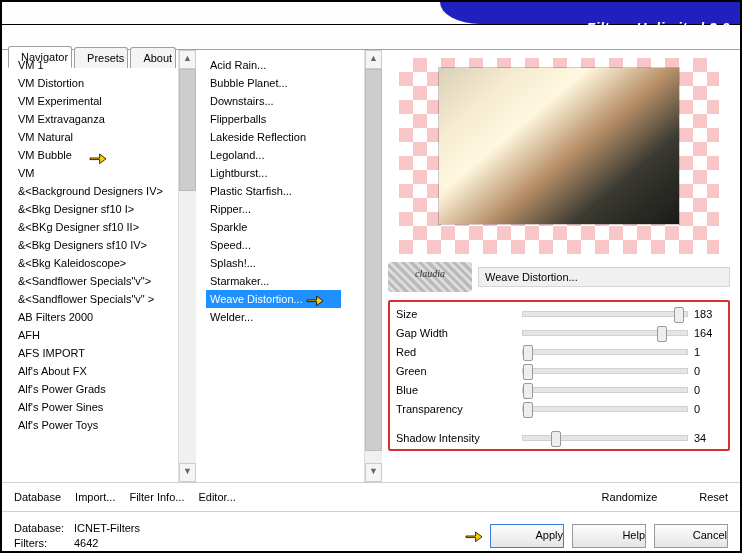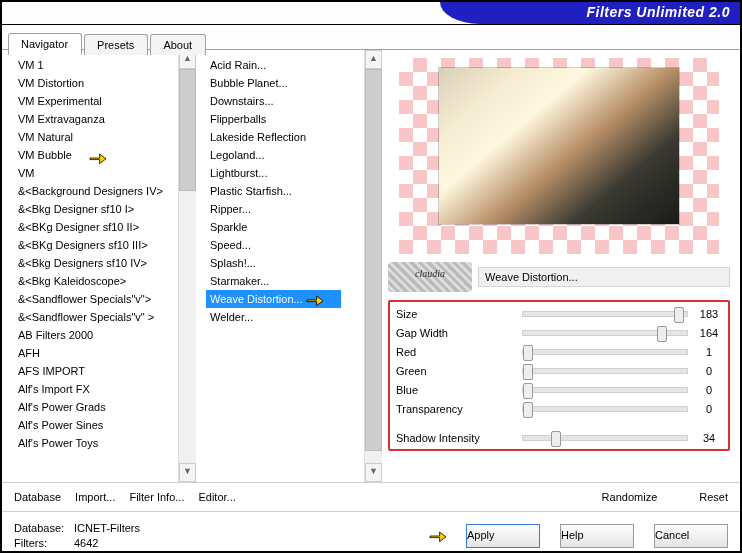--- a/index.html
+++ b/index.html
@@ -1,21 +1,21 @@
 <!DOCTYPE html>
 <html><head>
 <meta charset="utf-8">
 <style>
   html,body{margin:0;padding:0;font-family:"Segoe UI",Tahoma,sans-serif;font-size:11px;color:#000;background:#fff}
   .window{width:742px;height:553px;border:2px solid #000;box-sizing:border-box;position:relative;overflow:hidden;background:#fff}
   .title-swoop{height:22px;position:relative;background:#fefefe;border-bottom:1px solid #000}
   .title-swoop .blue{position:absolute;right:0;top:0;height:100%;width:300px;background:#2020c0;border-radius:0 0 0 40px/0 0 0 22px}
-  .title-swoop .txt{position:absolute;right:10px;top:2px;color:#fff;font:italic bold 14px Arial;letter-spacing:0.5px}
+  .title-swoop .txt{position:absolute;right:10px;top:18px;color:#fff;font:italic bold 14px Arial;letter-spacing:0.5px}
   .tabs{display:flex;align-items:flex-end;height:24px;padding-left:6px;border-bottom:1px solid #a0a0a0;background:#fefefe}
-  .tab{padding:4px 13px 4px 12px;border:1px solid #a0a0a0;border-bottom:none;background:#f4f4f4;margin-right:2px;border-radius:3px 3px 0 0;cursor:pointer;position:relative;top:6px}
+  .tab{padding:4px 3px 4px 12px;border:1px solid #a0a0a0;border-bottom:none;background:#f4f4f4;margin-right:2px;border-radius:3px 3px 0 0;cursor:pointer;position:relative;top:19px}
   .tab.active{background:#fff;border-bottom:1px solid #fff}
   .main{display:flex;height:432px}
   .catcol{width:194px;border-right:0;display:flex;flex-direction:column}
   .catlist{flex:1;overflow:hidden;padding:6px 0 0 12px;line-height:18px;position:relative}
   .catlist .item{white-space:nowrap;cursor:pointer;padding:0 4px}
   .scroll{width:17px;background:#f0f0f0;border-left:1px solid #ddd;display:flex;flex-direction:column}
   .scroll .btn{height:17px;background:#f5f5f5;border:1px solid #ccc;font-size:9px;text-align:center;line-height:15px;color:#666}
   .scroll .thumb{flex:0 0 120px;background:#cdcdcd;border:1px solid #bbb;margin:0}
   .scroll .track{flex:1}
   .filtercol{width:186px;display:flex}
@@ -32,28 +32,28 @@
     box-shadow:0 0 0 1px rgba(0,0,0,.2)}
   .toprow{display:flex;align-items:center;gap:6px;margin:2px 0 6px 0}
   .watermark{width:84px;height:30px;background:repeating-linear-gradient(45deg,#bbb 0 3px,#ddd 3px 6px);border-radius:4px;position:relative}
   .watermark::after{content:"claudia";position:absolute;left:0;right:0;top:6px;text-align:center;font:italic 10px Georgia;color:#333}
   .panel-title{flex:1;background:#f0f0f0;border:1px solid #d5d5d5;padding:3px 6px;font-size:11px}
   .params{border:2px solid #d83030;border-radius:2px;padding:2px 4px 2px 6px;margin-top:2px}
   .param{display:flex;align-items:center;height:19px}
   .pname{width:120px}
   .pslider{flex:1;height:4px;background:#e5e5e5;border:1px solid #d0d0d0;position:relative;margin:0 6px}
   .pslider .knob{position:absolute;top:-5px;width:8px;height:14px;background:#eee;border:1px solid #999;border-radius:2px}
-  .pval{width:30px;text-align:center}
+  .pval{width:30px;text-align:left}
   .button-row{display:flex;gap:14px;padding:8px 12px;border-top:1px solid #d0d0d0;align-items:center}
   .linkbtn{font-weight:normal;cursor:pointer}
   .spacer{flex:1}
   .footer{display:flex;align-items:center;padding:6px 12px;border-top:1px solid #d0d0d0;height:36px}
   .meta{line-height:15px}
   .meta .lbl{display:inline-block;width:60px}
-  .winbtn{width:72px;height:22px;border:1px solid #999;background:linear-gradient(#fdfdfd,#e5e5e5);margin-left:20px;cursor:pointer;text-align:left;line-height:20px}
+  .winbtn{width:72px;height:22px;border:1px solid #999;background:linear-gradient(#fdfdfd,#e5e5e5);margin-left:8px;cursor:pointer;text-align:right;line-height:20px}
   .winbtn.primary{border:1px solid #3a7bd5}
   .pointer{display:inline-block;width:20px;height:16px;vertical-align:middle}
   .pointer svg{width:20px;height:16px}
   .pt-cat{position:absolute;left:86px;top:100px}
   .pt-filt{display:inline-block;margin-left:2px;vertical-align:middle}
   .pt-apply{display:inline-block;vertical-align:middle;margin-right:-2px}
   .gap{height:10px}
 </style>
 </head>
 <body>
@@ -83,29 +83,28 @@
       <div class="item">VM 1</div>
           <div class="item">VM Distortion</div>
           <div class="item">VM Experimental</div>
           <div class="item">VM Extravaganza</div>
           <div class="item">VM Natural</div>
           <div class="item">VM Bubble</div>
           <div class="item">VM</div>
           <div class="item">&amp;&lt;Background Designers IV&gt;</div>
           <div class="item">&amp;&lt;Bkg Designer sf10 I&gt;</div>
           <div class="item">&amp;&lt;BKg Designer sf10 II&gt;</div>
-          <div class="item">&amp;&lt;BKg Designers sf10 III&gt;</div>
           <div class="item">&amp;&lt;Bkg Designers sf10 IV&gt;</div>
           <div class="item">&amp;&lt;Bkg Kaleidoscope&gt;</div>
           <div class="item">&amp;&lt;Sandflower Specials"v"&gt;</div>
           <div class="item">&amp;&lt;Sandflower Specials"v" &gt;</div>
           <div class="item">AB Filters 2000</div>
           <div class="item">AFH</div>
           <div class="item">AFS IMPORT</div>
-          <div class="item">Alf's Import FX</div>
+          <div class="item">Alf's About FX</div>
           <div class="item">Alf's Power Grads</div>
           <div class="item">Alf's Power Sines</div>
           <div class="item">Alf's Power Toys</div>
         </div>
       <div class="scroll">
         <div class="btn">▲</div>
         <div class="thumb"></div>
         <div class="track"></div>
         <div class="btn">▼</div>
       </div>

